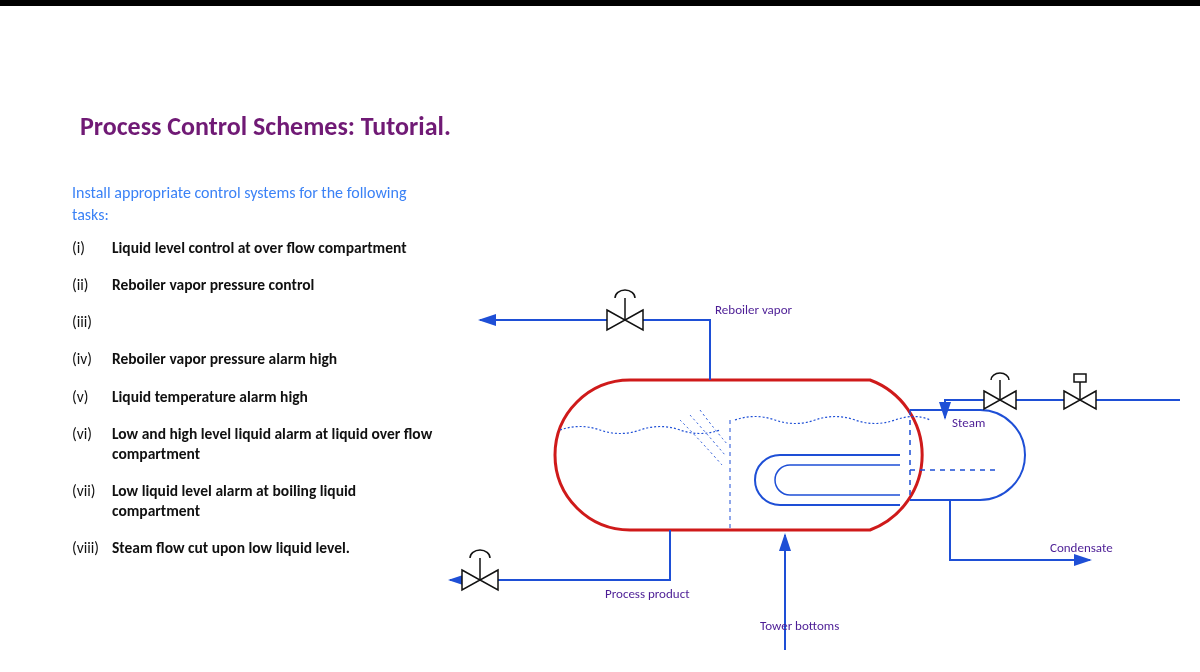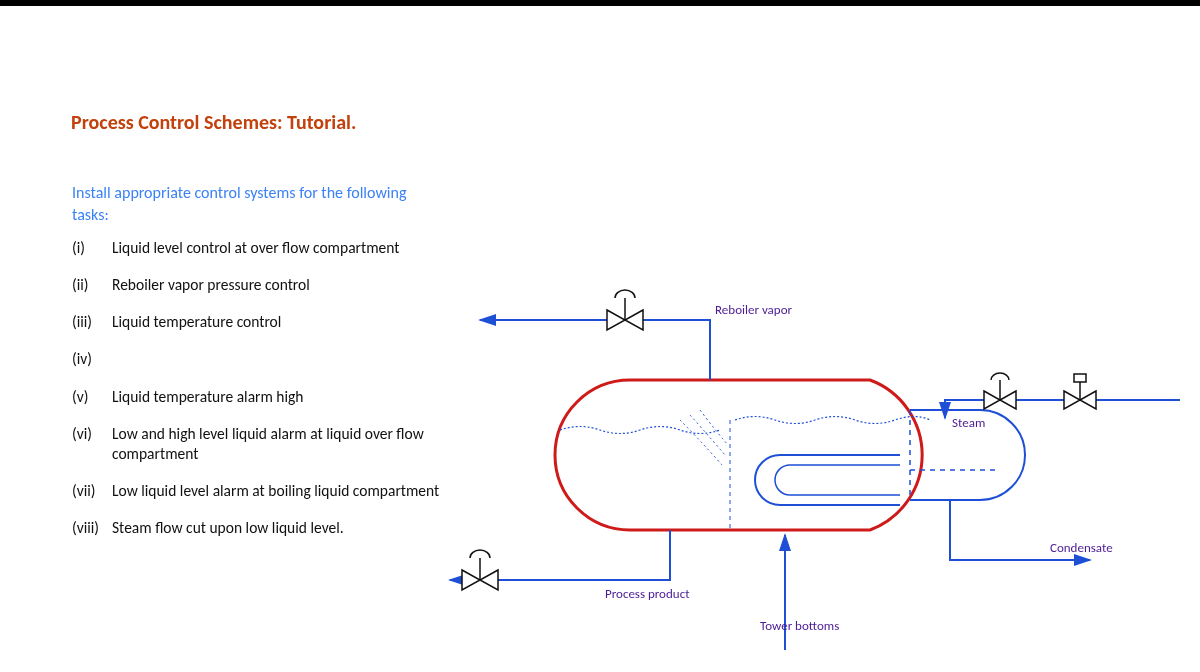--- a/index.html
+++ b/index.html
@@ -13,25 +13,25 @@
     overflow: hidden;
   }
   .topbar {
     position: absolute;
     top: 0; left: 0; right: 0;
     height: 6px;
     background: #000;
   }
   .title {
     position: absolute;
-    left: 71px;
+    left: 80px;
     top: 110px;
-    font-size: 20px;
+    font-size: 26px;
     font-weight: 700;
-    color: #c2410c;
+    color: #701a75;
   }
   .subtitle {
     position: absolute;
     left: 72px;
     top: 182px;
     width: 360px;
     font-size: 16px;
     color: #3b82f6;
     line-height: 1.35;
   }
@@ -48,20 +48,21 @@
     line-height: 1.3;
     margin-bottom: 17px;
   }
   .task-num {
     width: 40px;
     flex: 0 0 40px;
   }
   .task-text {
     flex: 1 1 auto;
     padding-right: 10px;
+    font-weight: bold;
   }
   .diagram {
     position: absolute;
     left: 440px;
     top: 260px;
     width: 760px;
     height: 400px;
   }
   .dlabel {
     position: absolute;
@@ -83,24 +84,24 @@
   <div class="task-row">
     <div class="task-num">(i)</div>
     <div class="task-text">Liquid level control at over flow compartment</div>
   </div>
   <div class="task-row">
     <div class="task-num">(ii)</div>
     <div class="task-text">Reboiler vapor pressure control</div>
   </div>
   <div class="task-row">
     <div class="task-num">(iii)</div>
-    <div class="task-text">Liquid temperature control</div>
   </div>
   <div class="task-row">
     <div class="task-num">(iv)</div>
+    <div class="task-text">Reboiler vapor pressure alarm high</div>
   </div>
   <div class="task-row">
     <div class="task-num">(v)</div>
     <div class="task-text">Liquid temperature alarm high</div>
   </div>
   <div class="task-row">
     <div class="task-num">(vi)</div>
     <div class="task-text">Low and high level liquid alarm at liquid over flow compartment</div>
   </div>
   <div class="task-row">

